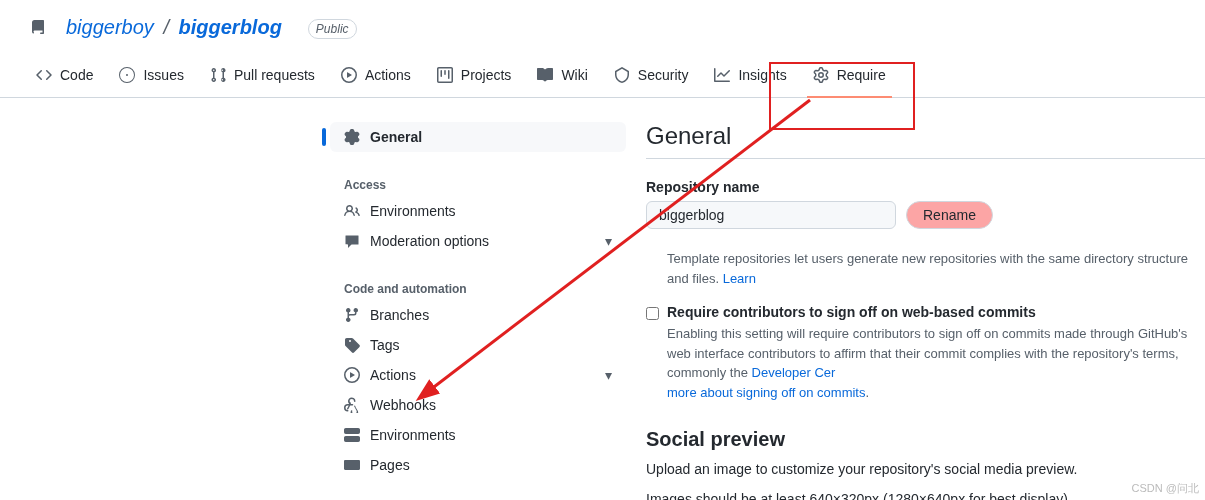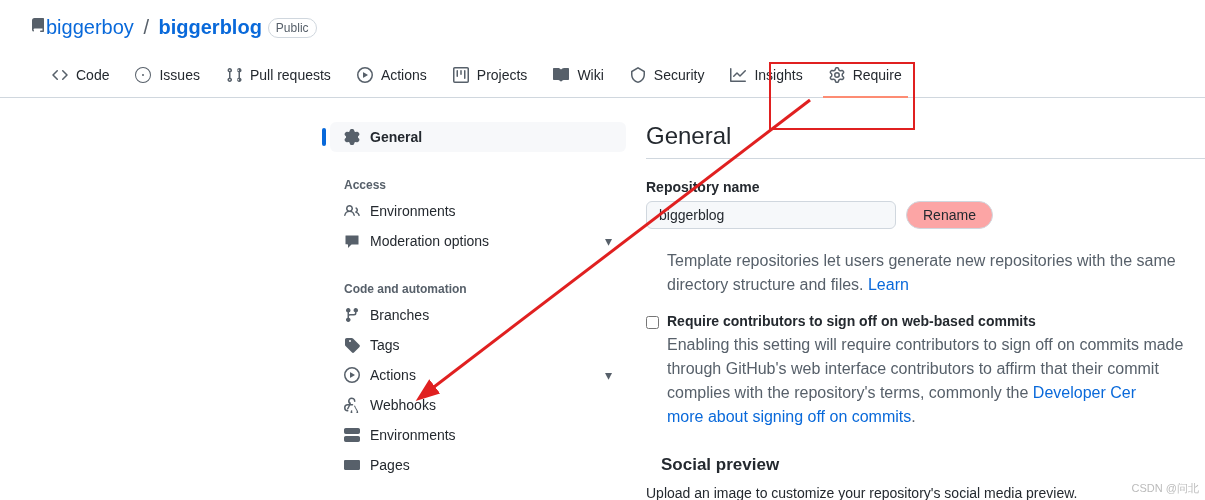--- a/index.html
+++ b/index.html
@@ -1,29 +1,29 @@
 <!DOCTYPE html>
 <html><head>
 <meta charset="utf-8">
 <style>
 * { box-sizing: border-box; margin: 0; padding: 0; }
 body { font-family: -apple-system, BlinkMacSystemFont, "Segoe UI", Helvetica, Arial, sans-serif; font-size: 14px; color: #24292f; background: #fff; width: 1205px; height: 500px; overflow: hidden; position: relative; }
 a { text-decoration: none; }
 
 
-.repo-header { padding: 16px 30px 0 30px; display: flex; align-items: center; gap: 0; }
+.repo-header { padding: 16px 30px 0 30px; display: flex; align-items: flex-end; gap: 20px; font-style: italic; }
 .repo-icon { color: #57606a; }
 .repo-path { font-size: 20px; color: #0969da; }
 .repo-path .owner { color: #0969da; font-weight: 400; }
 .repo-path .sep { color: #57606a; margin: 0 4px; }
 .repo-path .name { color: #0969da; font-weight: 600; }
 .visibility { border: 1px solid #d0d7de; border-radius: 2em; padding: 0 7px; font-size: 12px; color: #57606a; font-weight: 500; line-height: 18px; margin-left: 6px; }
 
 
-.repo-nav { display: flex; gap: 6px; padding: 20px 30px 0 42px; border-bottom: 1px solid #d0d7de; position: relative; }
+.repo-nav { display: flex; gap: 6px; padding: 20px 30px 0 26px; border-bottom: 1px solid #d0d7de; position: relative; }
 .repo-nav .tab { display: flex; align-items: center; gap: 8px; padding: 8px 10px 14px 10px; color: #24292f; font-size: 14px; cursor: pointer; position: relative; }
 .repo-nav .tab svg { color: #57606a; }
 .repo-nav .tab.active::after { content: ""; position: absolute; bottom: -1px; left: 4px; right: 4px; height: 2px; background: #fd8c73; }
 
 
 .red-box { position: absolute; left: 769px; top: 62px; width: 146px; height: 68px; border: 2px solid #e02020; pointer-events: none; z-index: 5; }
 
 
 .arrow-svg { position: absolute; left: 415px; top: 90px; width: 420px; height: 320px; pointer-events: none; z-index: 4; }
 
@@ -44,24 +44,24 @@
 
 h2.page-title { font-size: 24px; font-weight: 400; padding-bottom: 8px; border-bottom: 1px solid #d0d7de; margin-bottom: 20px; }
 .form-label { font-weight: 600; font-size: 14px; margin-bottom: 6px; display: block; }
 .input-row { display: flex; gap: 10px; margin-bottom: 20px; }
 .text-input { border: 1px solid #d0d7de; border-radius: 6px; padding: 5px 12px; font-size: 14px; width: 250px; background: #f6f8fa; color: #24292f; }
 .btn { border: 1px solid #d0d7de; border-radius: 14px; padding: 5px 16px; font-size: 14px; font-weight: 500; background: #fca5a5; cursor: pointer; color: #24292f; }
 
 .check-row { display: flex; gap: 8px; margin-bottom: 4px; align-items: flex-start; }
 .check-row input { margin-top: 3px; }
 .check-row .ck-label { font-weight: 600; font-size: 14px; }
-.check-desc { font-size: 16px; color: #57606a; margin-left: 21px; margin-bottom: 16px; line-height: 1.5; }
+.check-desc { font-size: 13px; color: #57606a; margin-left: 21px; margin-bottom: 16px; line-height: 1.5; }
 .check-desc a { color: #0969da; }
 
-.section-sub { font-weight: 600; font-size: 17px; margin-top: 26px; margin-bottom: 10px; margin-left: 15px; }
+.section-sub { font-weight: 600; font-size: 20px; margin-top: 26px; margin-bottom: 10px; }
 .desc-text { font-size: 14px; color: #24292f; margin-bottom: 14px; }
 
 .watermark { position: absolute; right: 6px; bottom: 4px; font-size: 11px; color: #bbb; text-align: right; }
 </style>
 </head>
 <body>
 
 <div class="repo-header">
   <span class="repo-icon">
     <svg width="16" height="16" viewBox="0 0 16 16" fill="currentColor">

